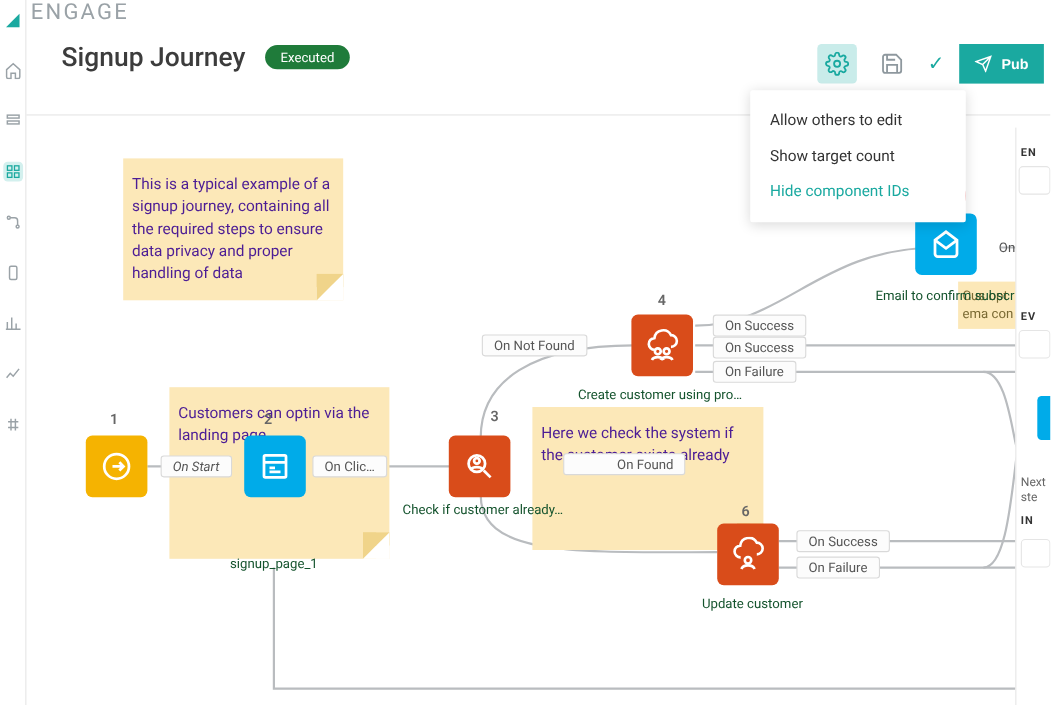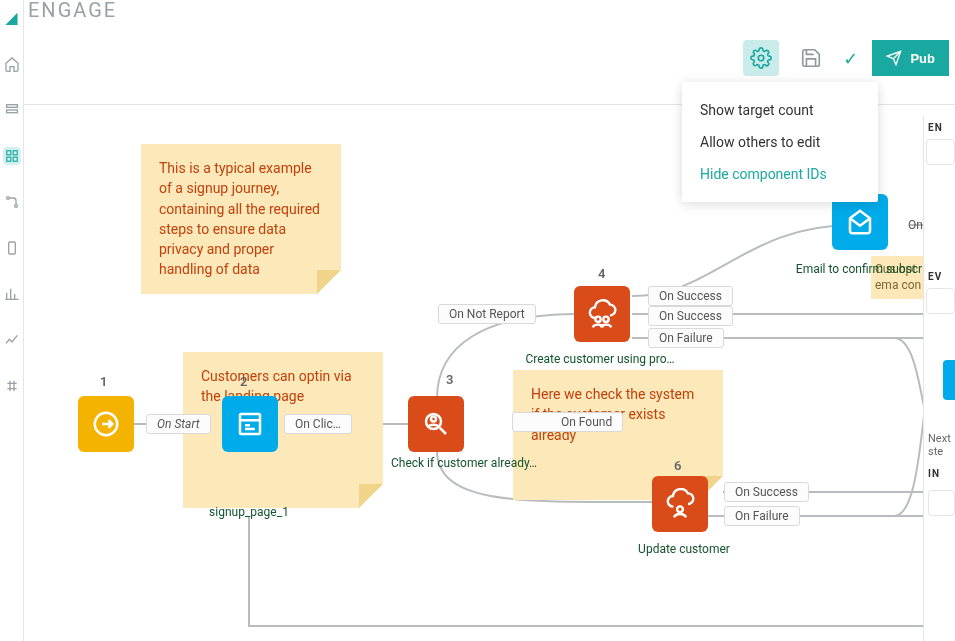--- a/index.html
+++ b/index.html
@@ -45,21 +45,21 @@
   .rp-heading { font-size:10px; font-weight:700; letter-spacing:1px; color:#333; padding:6px 0 0 4px; }
   .rp-box { height:26px; border:1px solid #e5e5e5; border-radius:4px; margin:6px 0 16px 2px; }
   .rp-sub { font-size:11px; color:#666; padding-left:4px; }
   .rp-blue { position:absolute; top:244px; right:0; width:12px; height:40px; background:#00abe9; border-radius:4px 0 0 4px; }
 
   
   .canvas { position:absolute; left:24px; right:32px; top:106px; bottom:0; overflow:hidden; }
   .canvas svg.wires { position:absolute; left:0; top:0; width:100%; height:100%; z-index:1; pointer-events:none; }
 
   
-  .sticky { position:absolute; background:#fce8b8; padding:14px 18px; font-size:14px; color:#c2410c; line-height:1.45; z-index:3;margin-left:29px; }
+  .sticky { position:absolute; background:#fce8b8; padding:14px 8px; font-size:14px; color:#4c1d95; line-height:1.45; z-index:3; }
   .sticky::after { content:""; position:absolute; right:0; bottom:0; border-width:12px; border-style:solid; border-color:#f0d48a #fff #fff #f0d48a; }
   .sticky.mid { z-index:3; }
   .sticky.back { z-index:4; }
 
   
   .node-num { position:absolute; font-size:13px; color:#666; font-weight:600; z-index:10; }
   .node-box { position:absolute; width:56px; height:56px; border-radius:6px; display:flex; align-items:center; justify-content:center; z-index:8; }
   .node-box svg { stroke:#fff; fill:none; }
   .n-yellow { background:#f5b301; }
   .n-blue { background:#00abe9; }
@@ -127,20 +127,24 @@
         <svg width="16" height="16" viewBox="0 0 24 24" fill="none" stroke="currentColor" stroke-width="2">
           <path d="M5 8h14M5 16h14M9 4v16M15 4v16"></path>
         </svg>
       </div>
   </div>
 
   <div class="topbar">
     <span class="apptitle">ENGAGE</span>
   </div>
 
+  <div class="header">
+    <div class="pagetitle">Signup Journey</div>
+    <div class="status-pill">Executed</div>
+  </div>
 
   <div class="header-actions">
     <div class="icon-btn gear-active">
       <svg width="22" height="22" viewBox="0 0 24 24" fill="none" stroke="#1aa9a0" stroke-width="1.8">
           <circle cx="12" cy="12" r="3"></circle>
           <path d="M19.4 15a1.7 1.7 0 0 0 .34 1.87l.06.06a2 2 0 1 1-2.83 2.83l-.06-.06a1.7 1.7 0 0 0-1.87-.34 1.7 1.7 0 0 0-1 1.56V21a2 2 0 0 1-4 0v-.09a1.7 1.7 0 0 0-1.11-1.56 1.7 1.7 0 0 0-1.87.34l-.06.06a2 2 0 1 1-2.83-2.83l.06-.06a1.7 1.7 0 0 0 .34-1.87 1.7 1.7 0 0 0-1.56-1H3a2 2 0 0 1 0-4h.09a1.7 1.7 0 0 0 1.56-1.11 1.7 1.7 0 0 0-.34-1.87l-.06-.06a2 2 0 1 1 2.83-2.83l.06.06a1.7 1.7 0 0 0 1.87.34H9a1.7 1.7 0 0 0 1-1.56V3a2 2 0 0 1 4 0v.09a1.7 1.7 0 0 0 1 1.56 1.7 1.7 0 0 0 1.87-.34l.06-.06a2 2 0 1 1 2.83 2.83l-.06.06a1.7 1.7 0 0 0-.34 1.87V9a1.7 1.7 0 0 0 1.56 1H21a2 2 0 0 1 0 4h-.09a1.7 1.7 0 0 0-1.56 1z"></path>
         </svg>
     </div>
     <div class="icon-btn save">
       <svg width="22" height="22" viewBox="0 0 24 24" fill="none" stroke="#8e989e" stroke-width="1.8">
@@ -154,27 +158,27 @@
       <svg width="16" height="16" viewBox="0 0 24 24" fill="none" stroke-width="2">
           <path d="M22 2L11 13M22 2l-7 20-4-9-9-4 20-7z"></path>
         </svg>
       <span>Pub</span>
     </button>
   </div>
 
   <div class="tabline"></div>
 
   <div class="menu">
+    <div class="menu-item">Allow others to edit</div>
     <div class="menu-item">Show target count</div>
-    <div class="menu-item">Allow others to edit</div>
     <div class="menu-item teal">Hide component IDs</div>
   </div>
 
   <div class="rightpanel">
-    <div class="rp-heading" style="margin-top:0">EN</div>
+    <div class="rp-heading" style="margin-top:12px">EN</div>
     <div class="rp-box"></div>
     <div class="rp-heading" style="margin-top:100px">EV</div>
     <div class="rp-box"></div>
     <div class="rp-blue"></div>
     <div class="rp-sub" style="position:absolute;top:316px">Next ste</div>
     <div class="rp-heading" style="position:absolute;top:346px">IN</div>
     <div class="rp-box" style="position:absolute;top:368px;left:2px;right:0"></div>
   </div>
 
   <div class="canvas">
@@ -244,22 +248,22 @@
 
     <div class="node-num" style="left:422px; top:266px;">3</div>
     <div class="node-box n-orange" style="left:384px; top:290px;">
       <svg width="30" height="30" viewBox="0 0 24 24" stroke-width="2">
           <circle cx="10" cy="10" r="6"></circle>
           <path d="M20 20l-5-5"></path>
           <circle cx="10" cy="8" r="2"></circle>
           <path d="M6 14c1-2 7-2 8 0"></path>
         </svg>
     </div>
-    <div class="node-label" style="left:330px; top:350px; width:170px;margin-left:25px;">Check if customer already…</div>
-    <div class="edge-label" style="left:414px; top:198px;">On Not Report</div>
+    <div class="node-label" style="left:330px; top:350px; width:170px;">Check if customer already…</div>
+    <div class="edge-label" style="left:414px; top:198px;">On Not Found</div>
     <div class="edge-label" style="left:488px; top:306px; z-index:11;padding-left:48px;">On Found</div>
 
     <div class="node-num" style="left:574px; top:160px;">4</div>
     <div class="node-box n-orange" style="left:550px; top:180px;">
       <svg width="32" height="32" viewBox="0 0 24 24" stroke-width="1.8">
           <path d="M18 13a4 4 0 0 0 0-8 6 6 0 0 0-11.3 2A4 4 0 0 0 7 15"></path>
           <circle cx="9" cy="16" r="2"></circle>
           <circle cx="15" cy="16" r="2"></circle>
           <path d="M5 22c.8-2 3-2 4-2s3.2 0 4 2M11 22c.8-2 3-2 4-2s3.2 0 4 2"></path>
         </svg>

